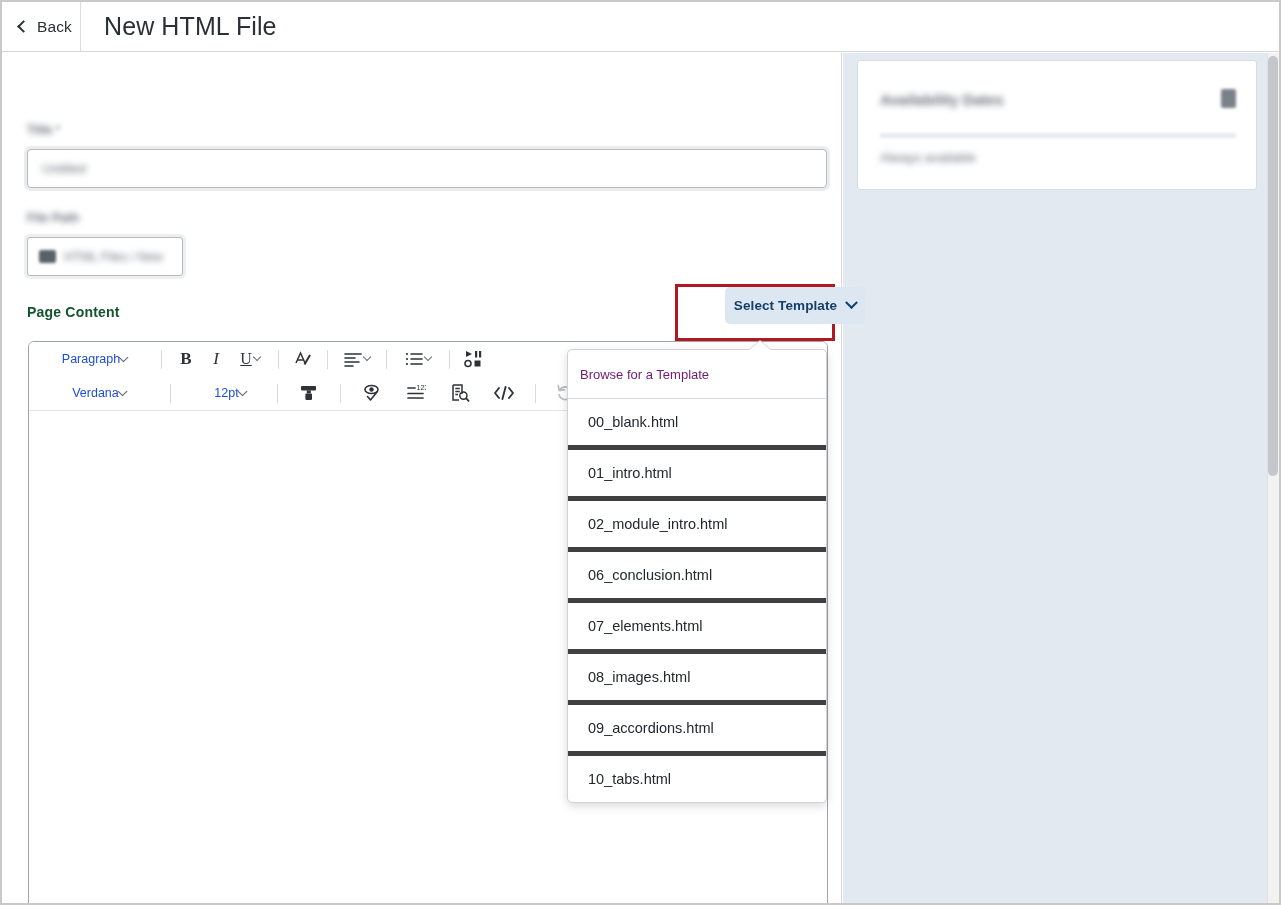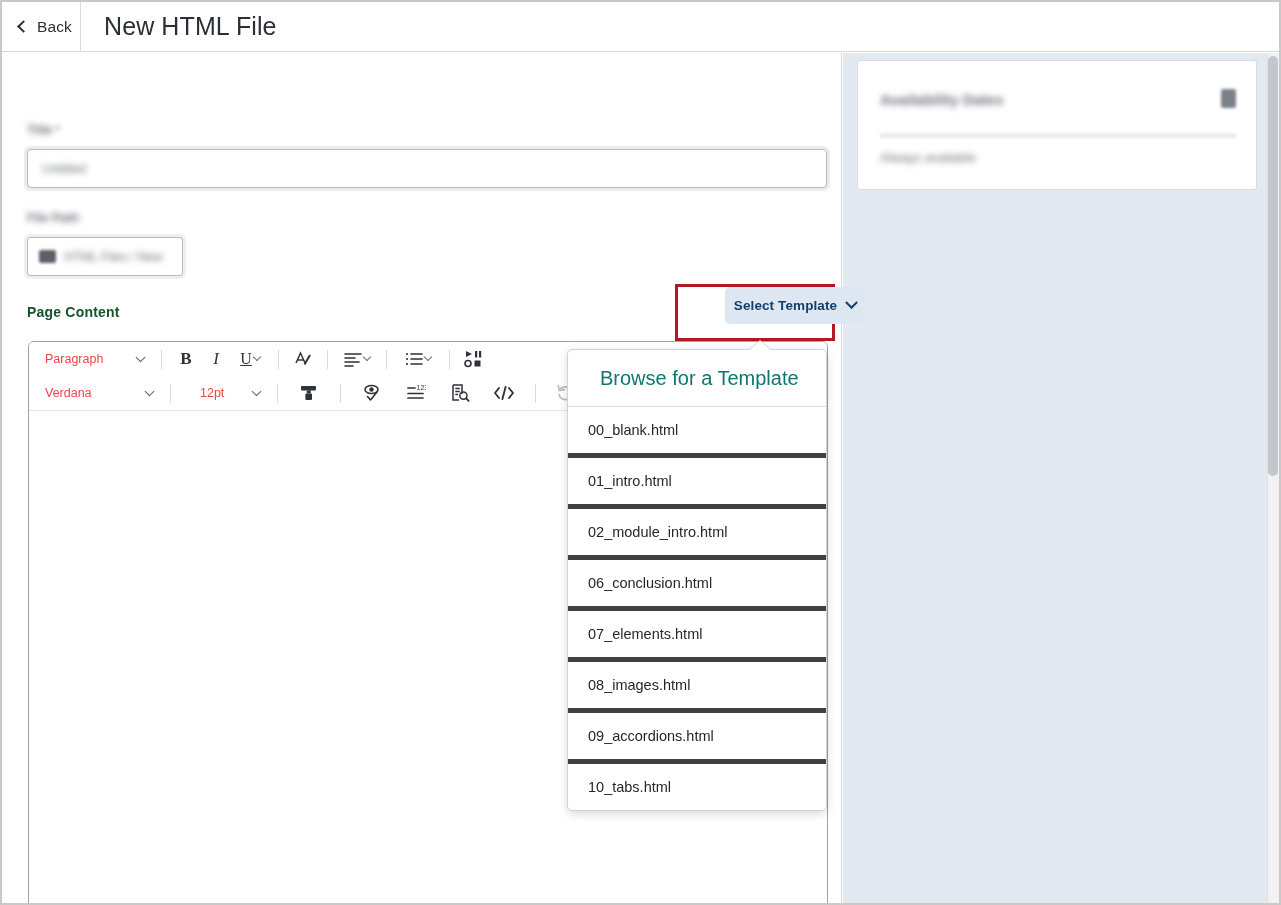--- a/index.html
+++ b/index.html
@@ -223,25 +223,25 @@
   .tb-sep {
     width: 1px;
     height: 19px;
     background: #d7dadd;
     margin: 0 9px;
     flex: none;
   }
   .tb-select {
     display: flex;
     align-items: center;
-    justify-content: space-between;
+    justify-content: center;
     height: 26px;
     padding: 0 8px 0 6px;
     cursor: pointer;
-    color: #ef4444;
+    color: #1d4ed8;
     font-size: 12.5px;
     flex: none;
   }
   .tb-select.w1 { width: 113px; }
   .tb-select.w2 { width: 122px; }
   .tb-select.w3 { width: 88px; }
   .tb-chev {
     width: 7px; height: 7px;
     border-right: 1.6px solid #5c6369;
     border-bottom: 1.6px solid #5c6369;
@@ -289,23 +289,23 @@
     position: absolute;
     left: 744px; top: 288px;
     width: 0; height: 0;
     border-left: 12px solid transparent;
     border-right: 12px solid transparent;
     border-bottom: 10px solid #ffffff;
     filter: drop-shadow(0 -1px 0 #cfd3d7);
     z-index: 61;
   }
   .tpl-menu-header {
-    padding: 17px 20px 16px 32px;
-    font-size: 20px;
-    color: #0f766e;
+    padding: 17px 20px 16px 12px;
+    font-size: 13px;
+    color: #701a75;
     border-bottom: 1px solid #d9dcdf;
     cursor: pointer;
   }
   .tpl-item {
     padding: 15px 20px 15px 20px;
     font-size: 14.5px;
     color: #23282d;
     border-bottom: 5px solid #404040;
     cursor: pointer;
   }

